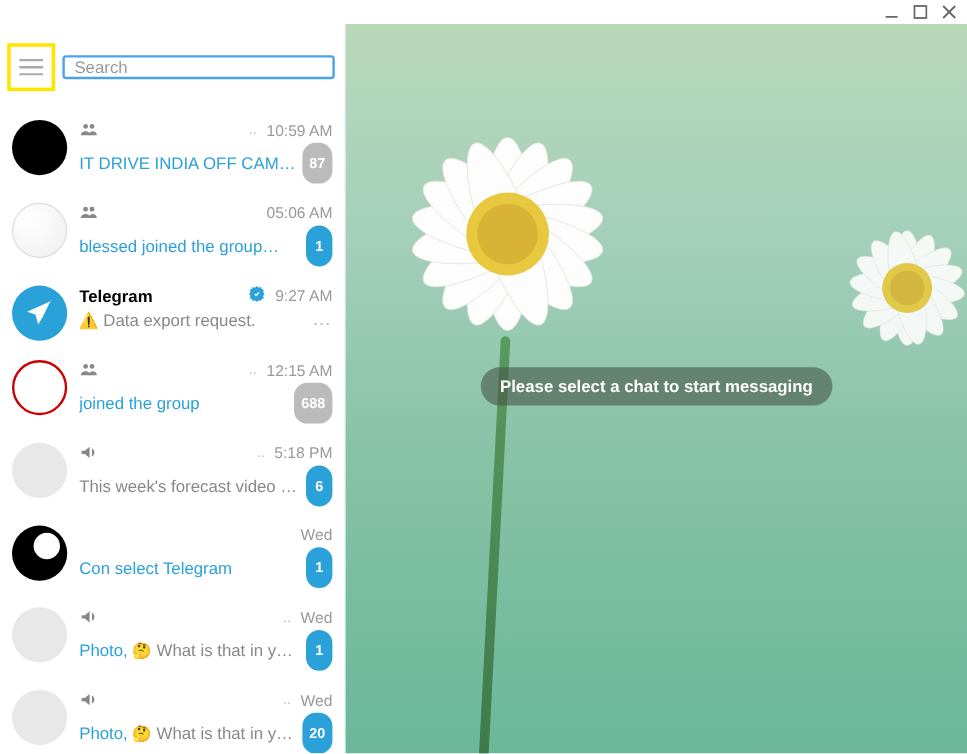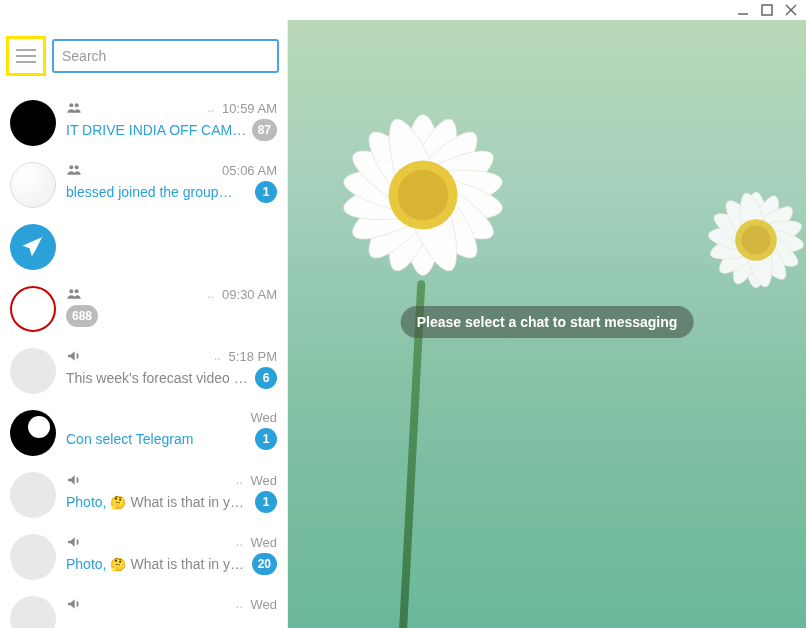--- a/index.html
+++ b/index.html
@@ -5,21 +5,21 @@
   * { box-sizing: border-box; margin: 0; padding: 0; }
   body { font-family: -apple-system, "Segoe UI", Arial, sans-serif; width: 806px; height: 628px; overflow: hidden; background: #fff; font-size: 14px; }
   .app { display: flex; flex-direction: column; height: 100%; }
   .titlebar { height: 20px; display: flex; justify-content: flex-end; align-items: center; padding: 0 8px; gap: 10px; }
   .titlebar .tb { width: 14px; height: 14px; display: flex; align-items: center; justify-content: center; color: #666; cursor: pointer; font-size: 13px; }
   .main { flex: 1; display: flex; min-height: 0; }
   .sidebar { width: 288px; display: flex; flex-direction: column; border-right: 1px solid #eee; background: #fff; }
   .topbar { display: flex; align-items: center; padding: 16px 8px 16px 6px; gap: 6px; }
   .menu-hl { border: 3px solid #ffe600; padding: 4px; display: flex; align-items: center; justify-content: center; }
   .menu-btn { width: 26px; height: 26px; display: flex; align-items: center; justify-content: center; cursor: pointer; color: #aaa; }
-  .search { flex: 1; height: 34px; border: 2px solid #4aa3e8; border-radius: 3px; padding: 0 8px; font-size: 14px; outline: none; }
+  .search { flex: 1; height: 20px; border: 2px solid #4aa3e8; border-radius: 3px; padding: 0 8px; font-size: 14px; outline: none; }
   .search::placeholder { color: #999; }
   .chatlist { flex: 1; overflow-y: hidden; }
   .chat { display: flex; align-items: flex-start; padding: 8px 10px; cursor: pointer; }
   .avatar { width: 46px; height: 46px; border-radius: 50%; flex-shrink: 0; margin-right: 10px; }
   .av-black { background: #000; }
   .av-circ { background: radial-gradient(circle at 30% 30%, #fff, #eee); border: 1px solid #ddd; }
   .av-tel { background: #2aa1d9; display: flex; align-items: center; justify-content: center; }
   .av-tel svg { width: 28px; height: 28px; }
   .av-red { background: #fff; border: 2px solid #c00; }
   .av-gray { background: #e8e8e8; }
@@ -30,21 +30,21 @@
   .type-ico { width: 16px; height: 16px; color: #888; flex-shrink: 0; display:flex; align-items:center; }
   .name { flex: 1; color: #333; font-weight: 500; white-space: nowrap; overflow: hidden; text-overflow: ellipsis; font-size: 14px; }
   .name.bold { font-weight: 700; color: #000; }
   .verified { color: #2aa1d9; font-size: 14px; }
   .mute { color: #bbb; font-size: 12px; }
   .time { color: #999; font-size: 13px; flex-shrink: 0; margin-left: 4px; }
   .row2 { display: flex; align-items: center; margin-top: 3px; gap: 4px; }
   .preview { flex: 1; white-space: nowrap; overflow: hidden; text-overflow: ellipsis; font-size: 14px; color: #888; }
   .preview.action { color: #2aa1d9; }
   .preview .pfx { color: #2aa1d9; margin-top: 40px; }
-  .badge { min-width: 22px; height: 22px; padding: 0 6px; border-radius: 11px; background: #bbb; color: #fff; font-size: 12px; font-weight: 600; display: flex; align-items: center; justify-content: center; flex-shrink: 0; }
+  .badge { min-width: 22px; height: 34px; padding: 0 6px; border-radius: 11px; background: #bbb; color: #fff; font-size: 12px; font-weight: 600; display: flex; align-items: center; justify-content: center; flex-shrink: 0; }
   .badge.blue { background: #2aa1d9; }
   .more { color: #bbb; font-size: 16px; flex-shrink: 0; padding: 0 2px; letter-spacing: -1px; }
   .content { flex: 1; position: relative; overflow: hidden; background: linear-gradient(180deg, #b9d9b8 0%, #a3cfbb 30%, #86c2a6 60%, #6bb79a 100%); padding-left: 12px; }
   .daisy1, .daisy2 { position: absolute; }
   .daisy1 { top: 60px; left: 20px; width: 230px; height: 230px; }
   .daisy2 { top: 140px; right: -30px; width: 160px; height: 160px; opacity: 0.9; }
   .stem1 { position:absolute; width:8px; height:360px; background: linear-gradient(#5a9a5e,#3c7a4a); top:260px; left:120px; border-radius:4px; transform:rotate(3deg); }
   .empty-pill { position: absolute; left: 50%; top: 286px; transform: translateX(-50%); background: rgba(70, 85, 70, 0.6); color: #fff; font-weight: 600; padding: 8px 16px; border-radius: 16px; font-size: 14px; white-space: nowrap; }
   .emoji { font-size: 13px; }
 </style>
@@ -129,38 +129,53 @@
                 <span class="badge blue">1</span>
               </div>
             </div>
           </div>
           <div class="chat">
             <div class="avatar av-tel">
               <svg viewBox="0 0 24 24" fill="#fff">
                 <path d="M21 3L3 11l6 2 2 7 3-5 6-12z"></path>
               </svg>
             </div>
+            <div class="chat-body">
+              <div class="row1">
+                <span class="name bold">Telegram</span>
+                <span class="verified"><svg width="14" height="14" viewBox="0 0 24 24" fill="#2aa1d9">
+                    <path d="M12 1l3 2 3-1 1 3 3 1-1 3 2 3-2 3 1 3-3 1-1 3-3-1-3 2-3-2-3 1-1-3-3-1 1-3-2-3 2-3-1-3 3-1 1-3 3 1z"></path>
+                    <path d="M9 12l2 2 4-4" stroke="#fff" stroke-width="2" fill="none"></path>
+                  </svg></span>
+                <span class="time">9:27 AM</span>
+              </div>
+              <div class="row2">
+                <span class="preview"><span class="emoji">⚠️</span> Data export request.</span>
+                <span class="more">…</span>
+              </div>
+            </div>
           </div>
           <div class="chat">
             <div class="avatar av-red"></div>
             <div class="chat-body">
               <div class="row1">
                 <span class="type-ico">
                   <svg viewBox="0 0 24 24" width="16" height="16" fill="#888">
                     <circle cx="8" cy="8" r="3"></circle>
                     <circle cx="16" cy="8" r="3"></circle>
                     <path d="M2 19c0-3 3-5 6-5s6 2 6 5z"></path>
                     <path d="M12 19c0-3 2.5-5 5-5s5 2 5 5z"></path>
                   </svg>
                 </span>
                 <span class="name"> </span>
                 <span class="mute">..</span>
-                <span class="time">09:30 AM</span>
-              </div>
-              <div class="row2">
+                <span class="time">12:15 AM</span>
+              </div>
+              <div class="row2">
+                <span class="preview action">joined the group</span>
                 <span class="badge">688</span>
               </div>
             </div>
           </div>
           <div class="chat">
             <div class="avatar av-gray"></div>
             <div class="chat-body">
               <div class="row1">
                 <span class="type-ico">
                   <svg viewBox="0 0 24 24" width="16" height="16" fill="#888">

